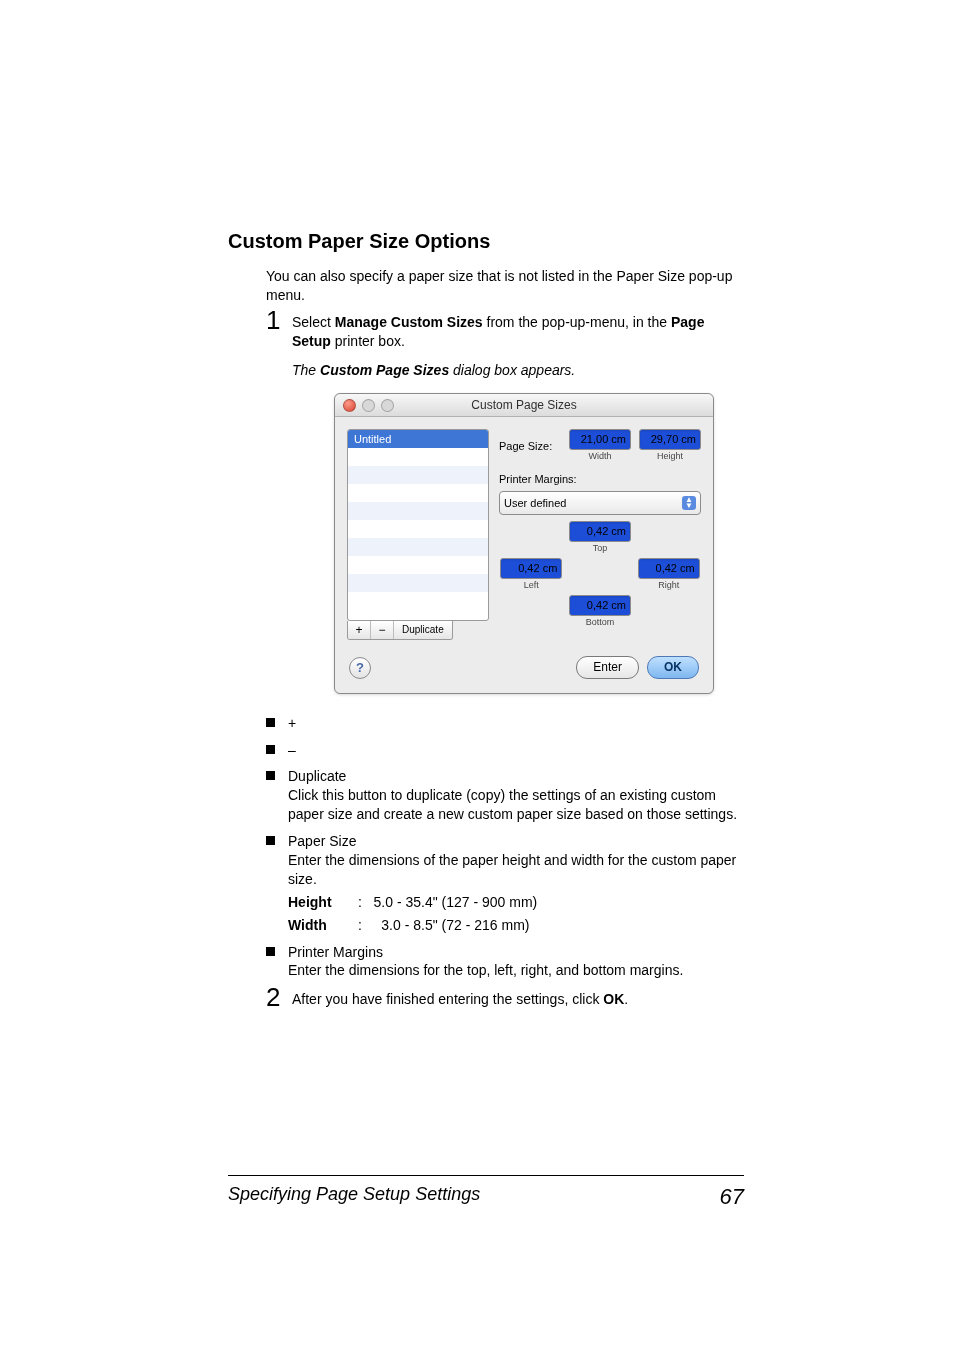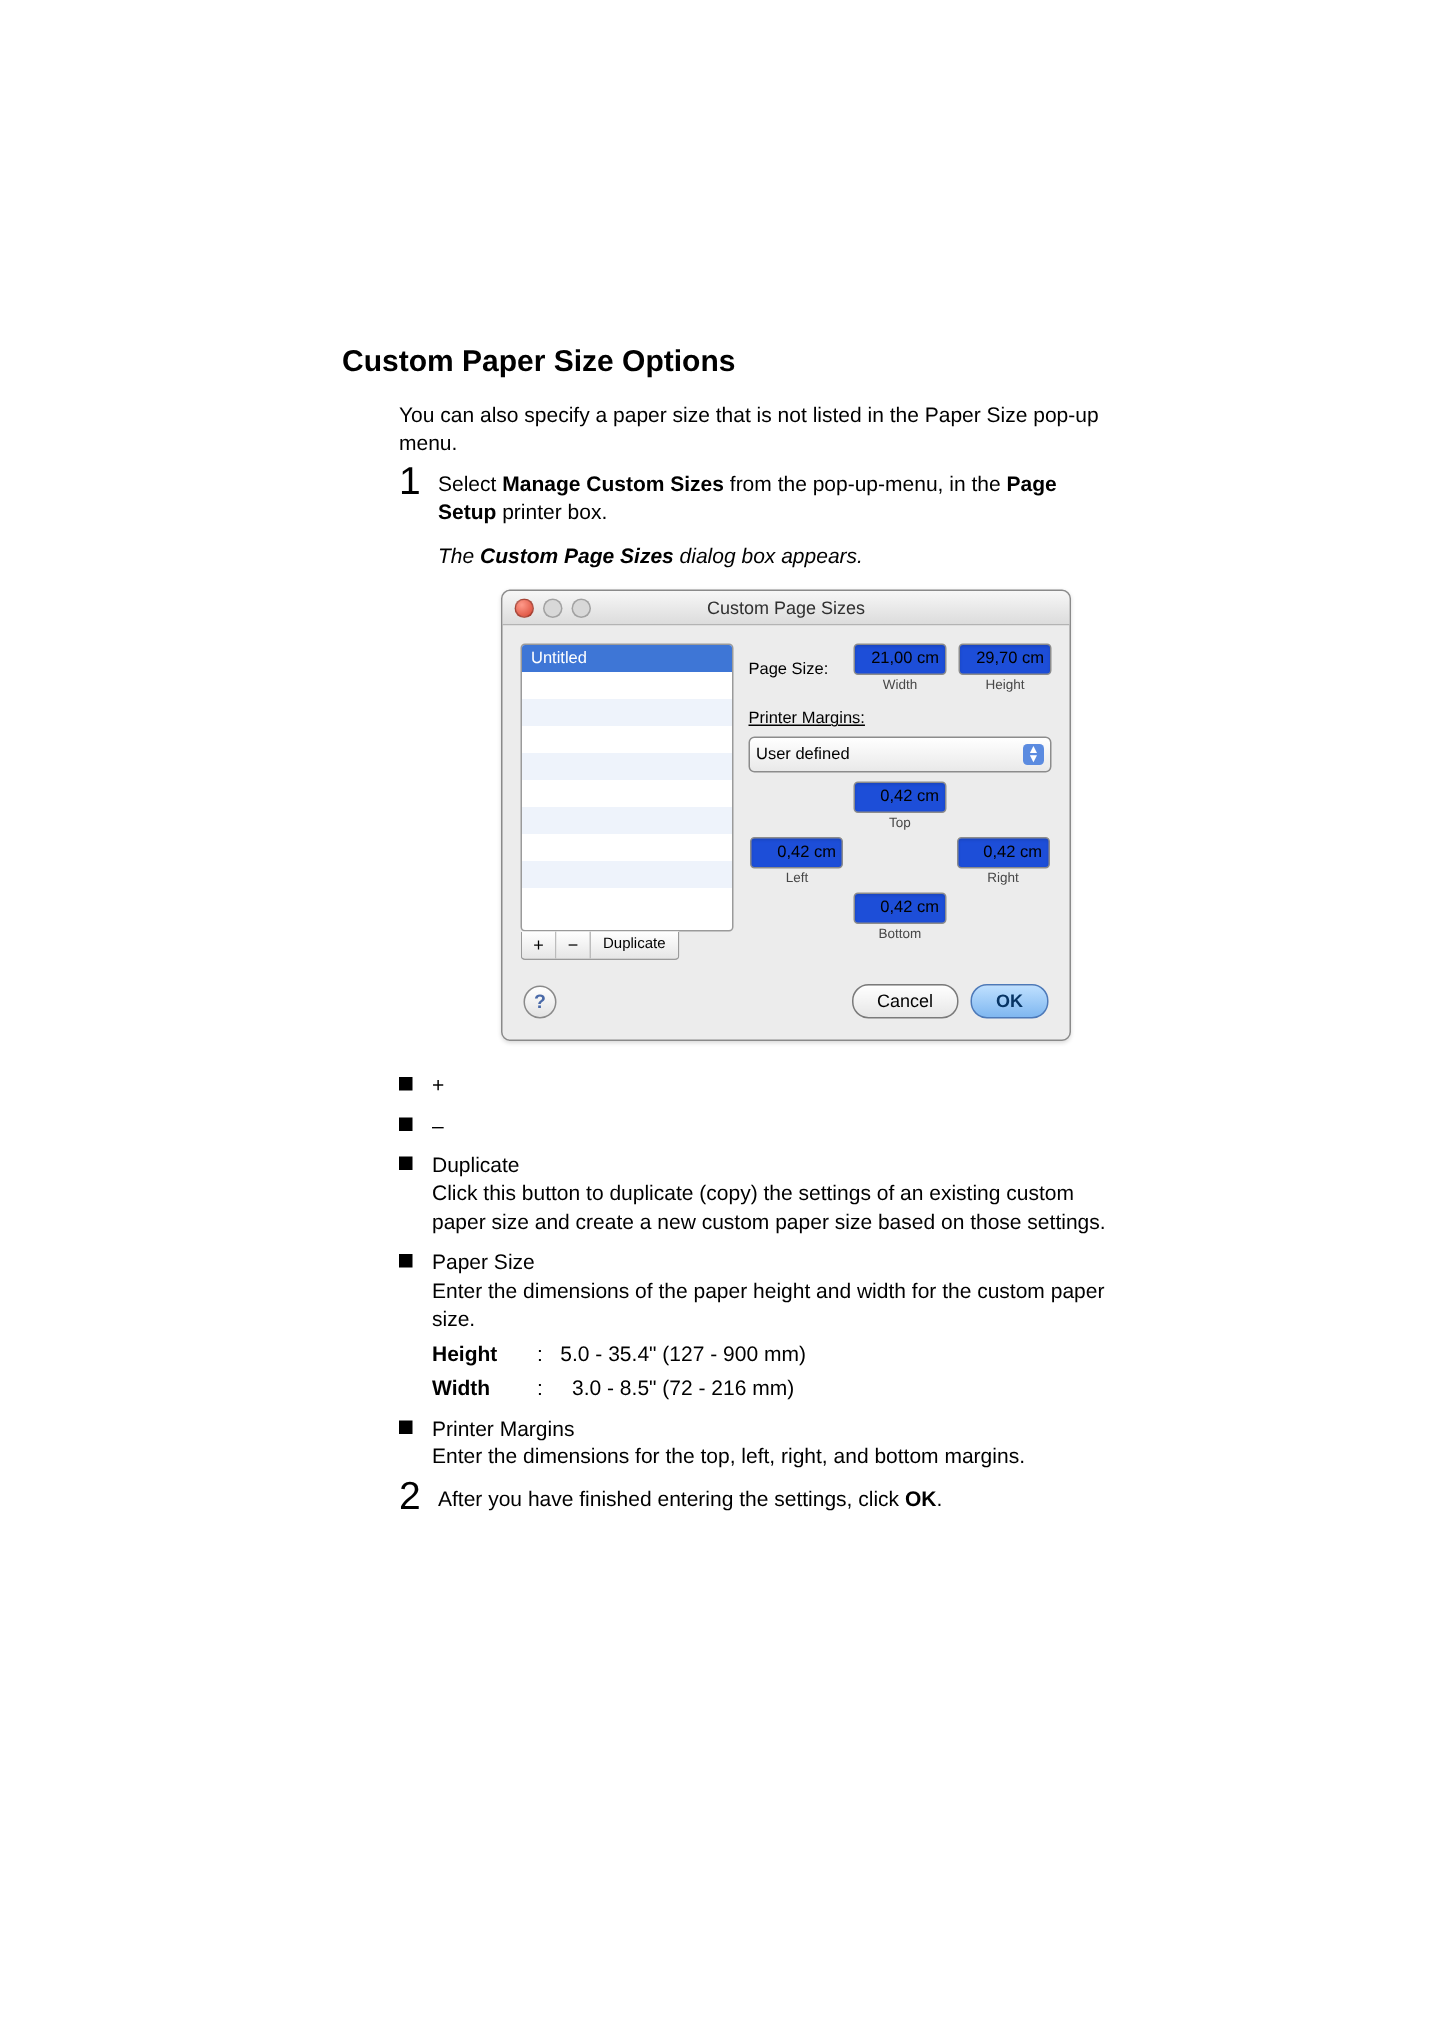--- a/index.html
+++ b/index.html
@@ -105,21 +105,21 @@
               <span style="width:62px;">Page Size:</span>
               <div class="pair">
                 <div class="field">21,00 cm</div>
                 <div class="sublabel">Width</div>
               </div>
               <div class="pair">
                 <div class="field">29,70 cm</div>
                 <div class="sublabel">Height</div>
               </div>
             </div>
-            <div style="margin-top:10px;text-decoration:underline;">Printer Margins:</div>
+            <div style="margin-top:10px;">Printer Margins:</div>
             <div class="select" style="margin-top:4px;">
               <span>User defined</span>
               <span class="sel-arrows">▲<br>▼</span>
             </div>
             <div class="margin-grid">
               <div></div>
               <div class="pair">
                   <div class="field">0,42 cm</div>
                   <div class="sublabel">Top</div>
                 </div>
@@ -138,21 +138,21 @@
                   <div class="field">0,42 cm</div>
                   <div class="sublabel">Bottom</div>
                 </div>
               <div></div>
             </div>
           </div>
         </div>
         <div class="dialog-foot">
           <div class="helpbtn">?</div>
           <div class="btns">
-            <div class="btn">Cancel</div>
+            <div class="btn">Enter</div>
             <div class="btn primary">OK</div>
           </div>
         </div>
       </div>
     </div>
 
     <ul class="sq">
       <li>
         <span>+</span><br>
       </li>
@@ -183,13 +183,17 @@
 
     <div class="step">
       <div class="step-num">2</div>
       <div class="step-text">
         <span>After you have finished entering the settings, click </span><span class="bold">OK</span><span>.</span>
       </div>
     </div>
 
   </div>
 
+  <div class="footer">
+    <span>Specifying Page Setup Settings</span>
+    <span class="pn">67</span>
+  </div>
 </div>
 
 </body></html>

